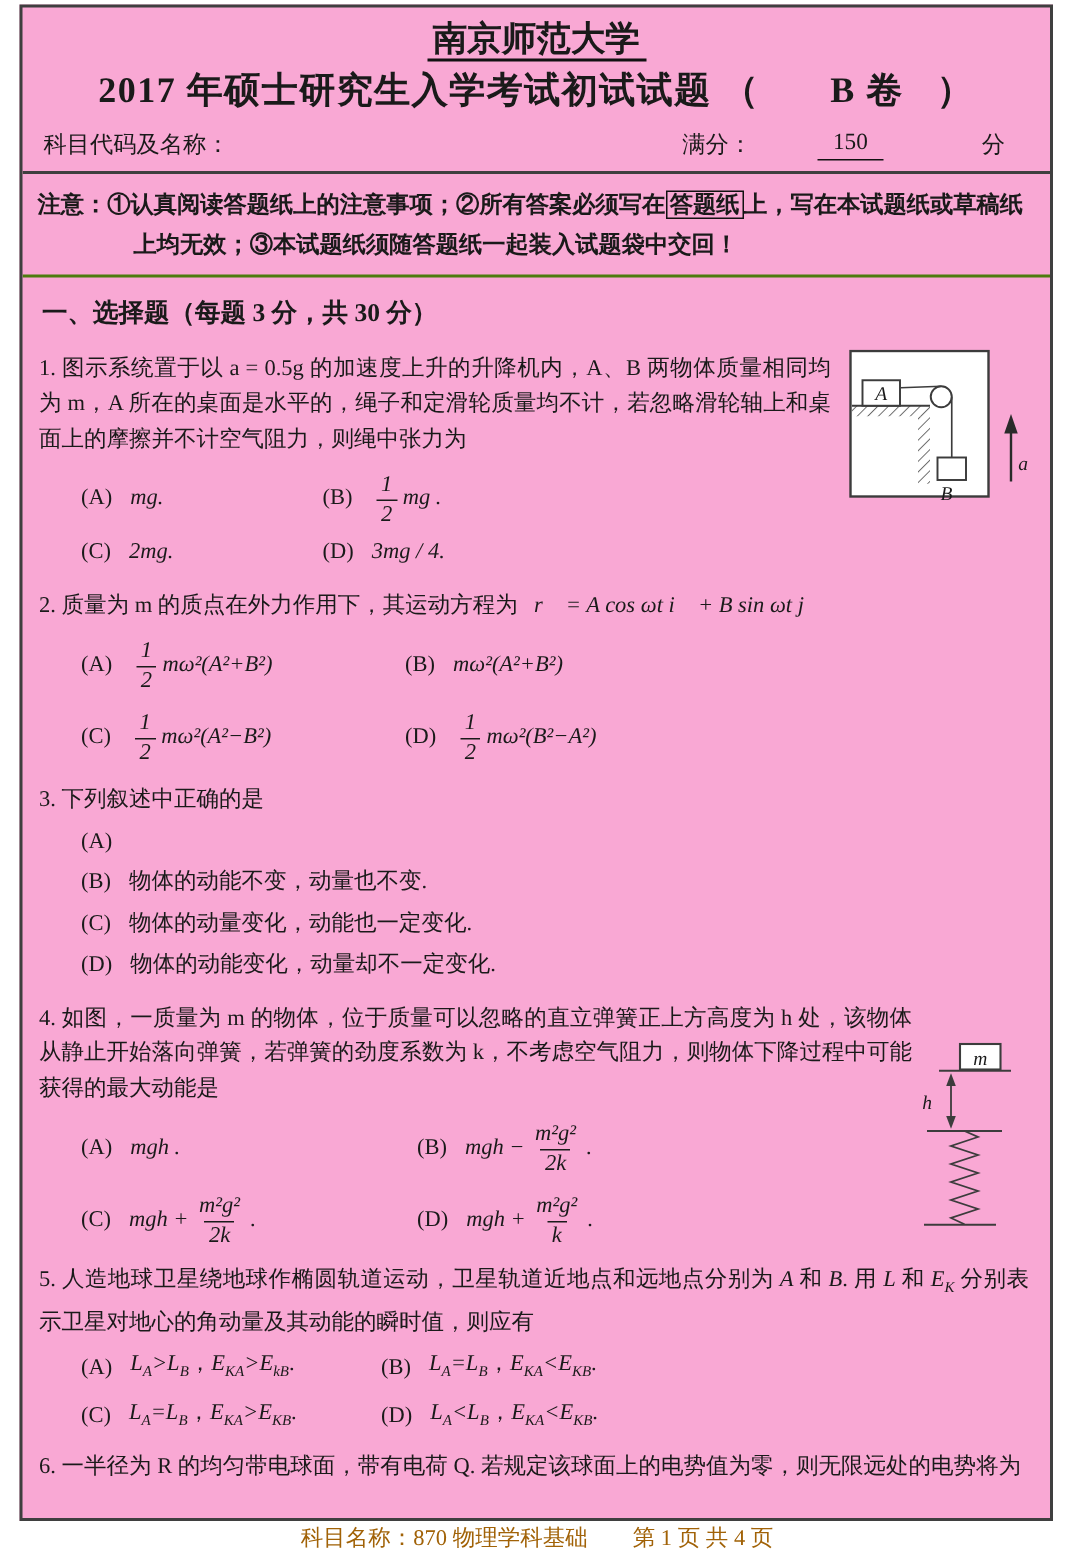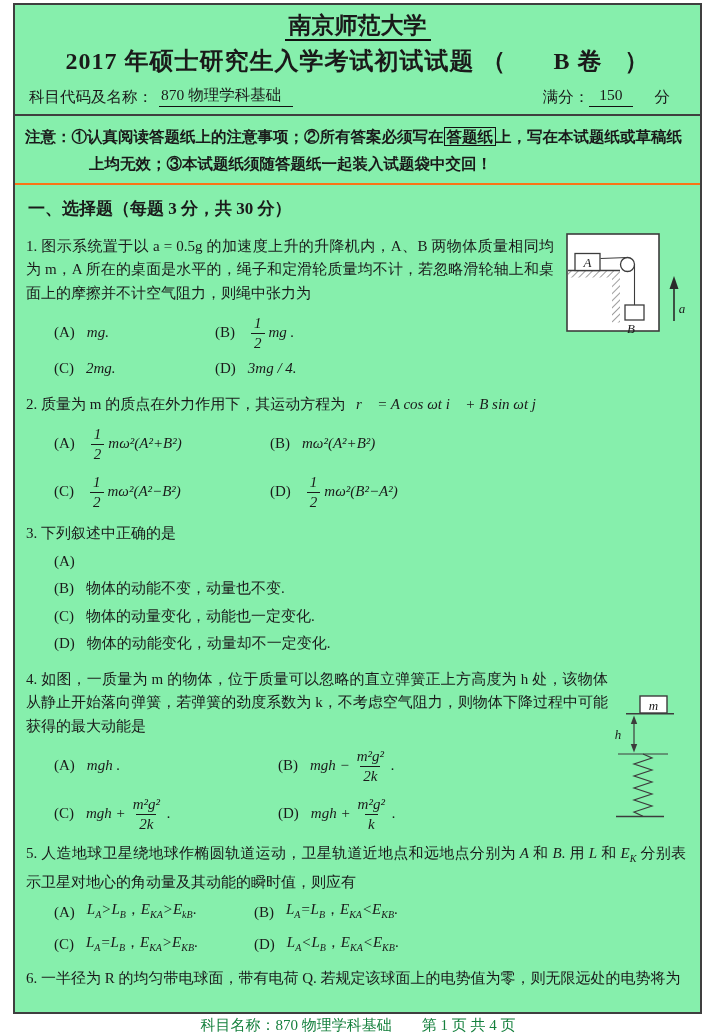--- a/index.html
+++ b/index.html
@@ -3,35 +3,35 @@
 <meta charset="utf-8">
 <style>
   * { box-sizing: border-box; }
   html,body { margin:0; padding:0; }
   body {
     width:716px; height:1034px; position:relative; background:#ffffff;
     font-family:"Liberation Serif","DejaVu Serif",serif; color:#1a1a1a;
   }
   .page {
     position:absolute; left:13px; top:3px; width:689px; height:1011px;
-    border:2px solid #3f3f3f; background:#86efac; overflow:hidden;
+    border:2px solid #3f3f3f; background:#f9a8d4; overflow:hidden;
   }
   
   .hdr { padding:7px 12px 7px 12px; border-bottom:2px solid #3f3f3f; }
   .uni { text-align:center; font-size:23px; font-weight:bold; line-height:28px; }
   .uni .ul { border-bottom:2.5px solid #111; padding:0 4px 1px; }
   .title { text-align:center; font-size:24px; font-weight:bold; line-height:27px; margin-top:8px; letter-spacing:1px; }
   .title .variant { margin-left:40px; margin-right:15px; }
-  .subjrow { display:flex; align-items:flex-end; font-size:15.5px; line-height:21px; margin-top:9px; padding:0 4px 0 2px; }
+  .subjrow { display:flex; align-items:flex-end; font-size:15.5px; line-height:21px; margin-top:9px; padding:0 4px 0 2px;gap:44px; }
   .subj-val { border-bottom:1.5px solid #111; margin-left:6px; padding:0 12px 1px 2px; }
   .score-val { border-bottom:1.5px solid #111; padding:0 10px 1px 10px; }
   .score-unit { margin-left:22px; margin-right:14px; }
   .flex1 { flex:1; }
   
-  .notice { border-bottom:2px solid #f97316; padding:7px 12px 6px 10px; font-size:15.5px; font-weight:bold; line-height:27px; }
+  .notice { border-bottom:2px solid #4d7c0f; padding:7px 12px 6px 10px; font-size:15.5px; font-weight:bold; line-height:27px; }
   .ntext { padding-left:64px; text-indent:-64px; }
   .boxed { border:1.5px solid #111; padding:0 2px; }
   
   .content { padding:12px 14px 0 11px; font-size:15px; line-height:23.5px; }
   .sec-title { font-size:17px; font-weight:bold; margin:0 0 14px 2px; }
   .q { position:relative; }
   .q1 { margin-bottom:12px; }
   .q2 { margin-bottom:10px; }
   .q3 { margin-bottom:12px; }
   .q4 { margin-bottom:8px; }
@@ -50,41 +50,40 @@
   .orow.tall { margin-top:8px; min-height:40px; }
   .ocell { display:inline-flex; align-items:center; }
   .olabel { font-style:normal; margin-right:12px; flex:none; }
   .w161 { width:161px; } .w216 { width:216px; } .w224 { width:224px; } .w200 { width:200px; }
   .row2gap { margin-top:16px; }
   
   .fig1 { position:absolute; top:-2px; right:-4px; }
   .fig4 { position:absolute; top:24px; right:-10px; }
   svg text { font-family:"Liberation Serif","DejaVu Serif",serif; font-style:italic; font-size:13px; fill:#1a1a1a; text-anchor:middle; }
   
-  .footer { position:absolute; left:0; top:1016px; width:716px; text-align:center; font-size:15px; color:#15803d; }
+  .footer { position:absolute; left:0; top:1016px; width:716px; text-align:center; font-size:15px; color:#a16207; }
   .fgap { display:inline-block; width:30px; }
 </style>
 </head>
 <body>
 
 <div class="page">
 
   <div class="hdr">
     <div class="uni">
       <span class="ul">南京师范大学</span>
     </div>
     <div class="title">
       <span>2017 年硕士研究生入学考试初试试题</span>
       <span>（</span>
       <span class="variant">B 卷</span>
       <span>）</span>
     </div>
     <div class="subjrow">
       <span>科目代码及名称：</span>
-      <span class="subj-val">870 物理学科基础</span>
       <span class="flex1"></span>
       <span>满分：</span>
       <span class="score-val">150</span>
       <span class="score-unit">分</span>
     </div>
   </div>
 
   <div class="notice">
     <div class="ntext">
       <span>注意：</span><span>①认真阅读答题纸上的注意事项；②所有答案必须写在</span><span class="boxed">答题纸</span><span>上，写在本试题纸或草稿纸上均无效；③本试题纸须随答题纸一起装入试题袋中交回！</span>

